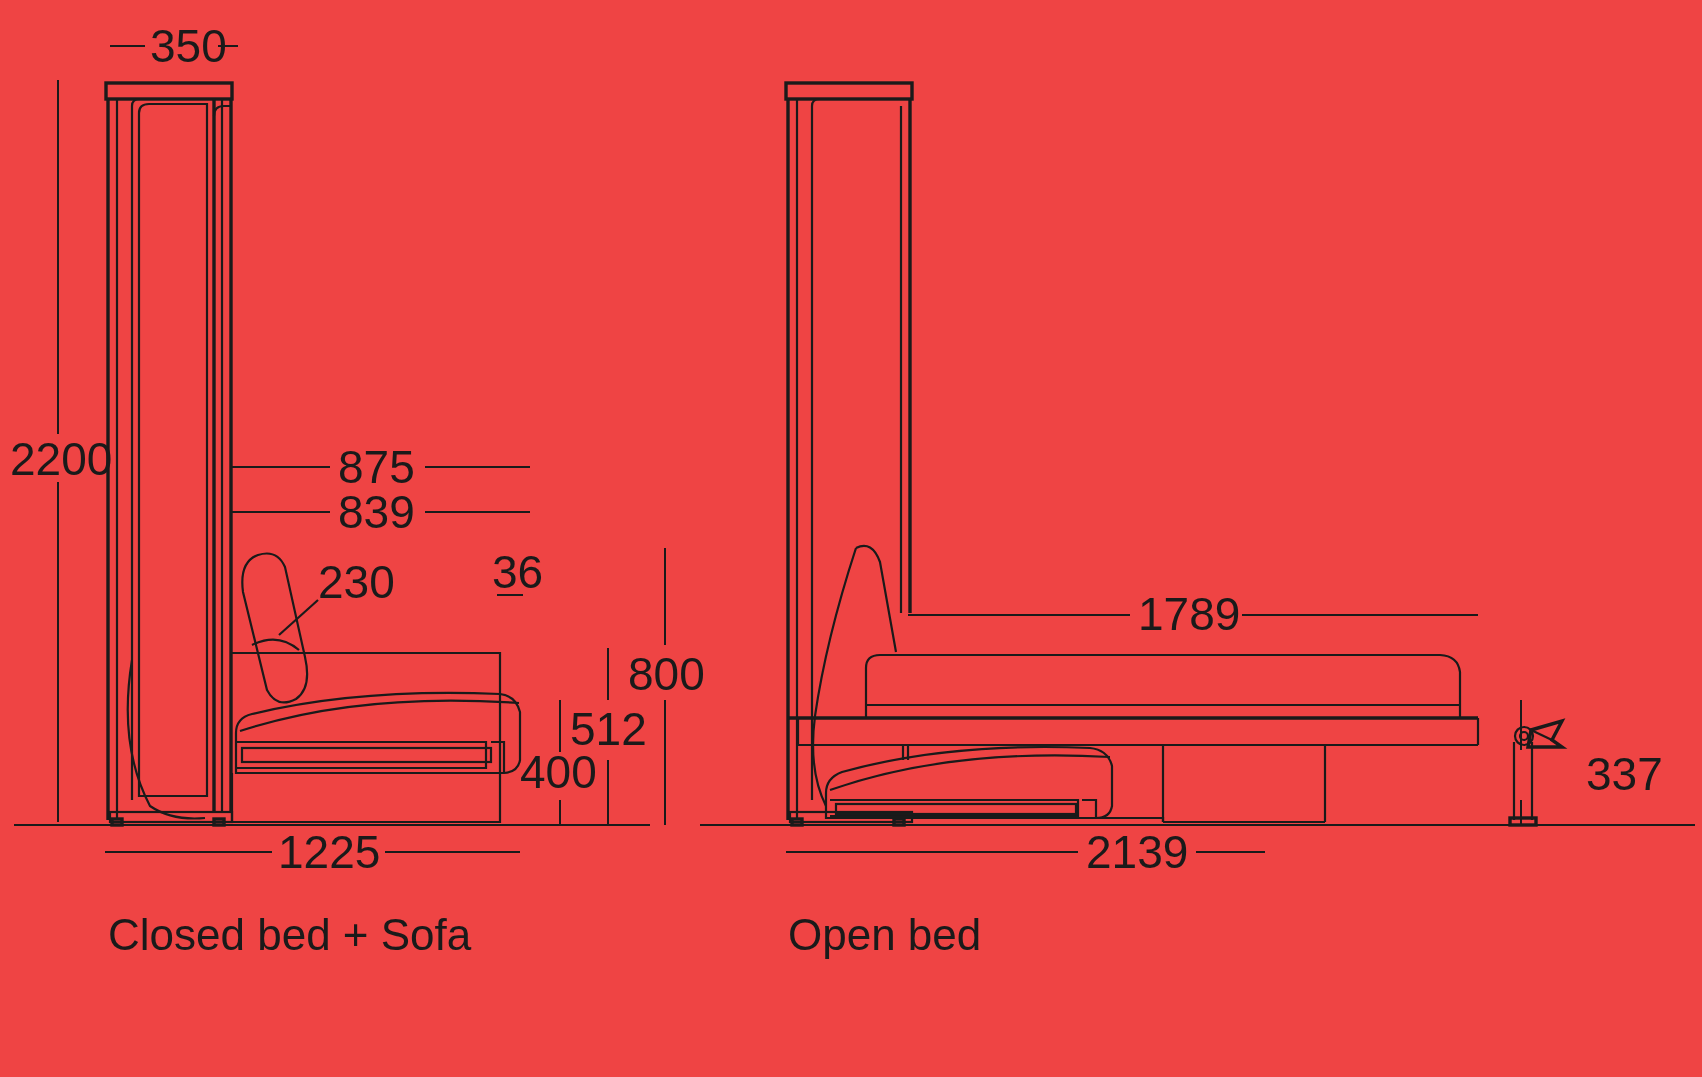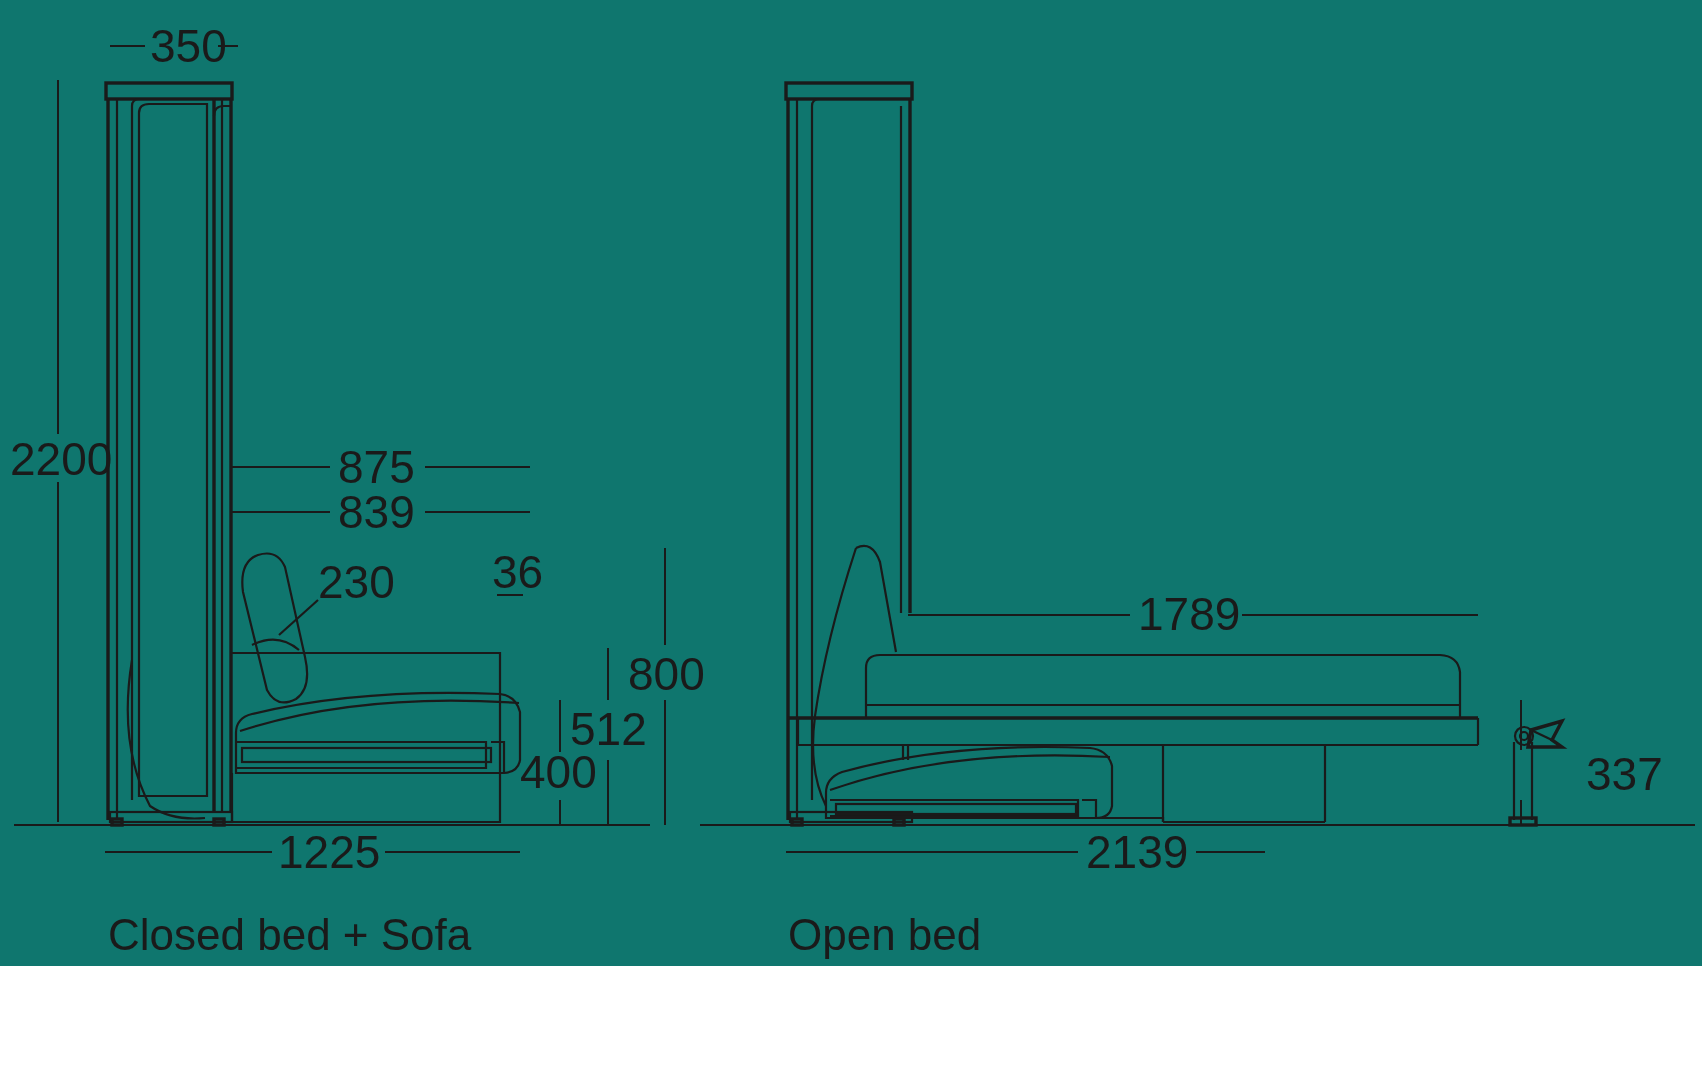--- a/index.html
+++ b/index.html
@@ -1,18 +1,18 @@
 <!DOCTYPE html>
 <html><head>
 <meta charset="utf-8">
 <style>
   html,body{margin:0;padding:0;background:#ffffff;}
   body{width:1702px;height:1077px;overflow:hidden;
        font-family:"Liberation Sans", sans-serif;color:#1a1a1a;}
-  #stage{position:relative;width:1702px;height:966px;background:#0f766e;}
+  #stage{position:relative;width:1702px;height:1077px;background:#ef4444;}
   svg{display:block;}
   .ln{fill:none;stroke:#1a1a1a;}
   .thin{stroke-width:2.2;}
   .thick{stroke-width:3.4;}
   .dim{stroke:#1a1a1a;stroke-width:2.0;fill:none;}
   text{font-family:"Liberation Sans", sans-serif;fill:#1a1a1a;}
   .dimtxt{font-size:46px;}
   .captxt{font-size:44px;}
 </style>
 </head>

